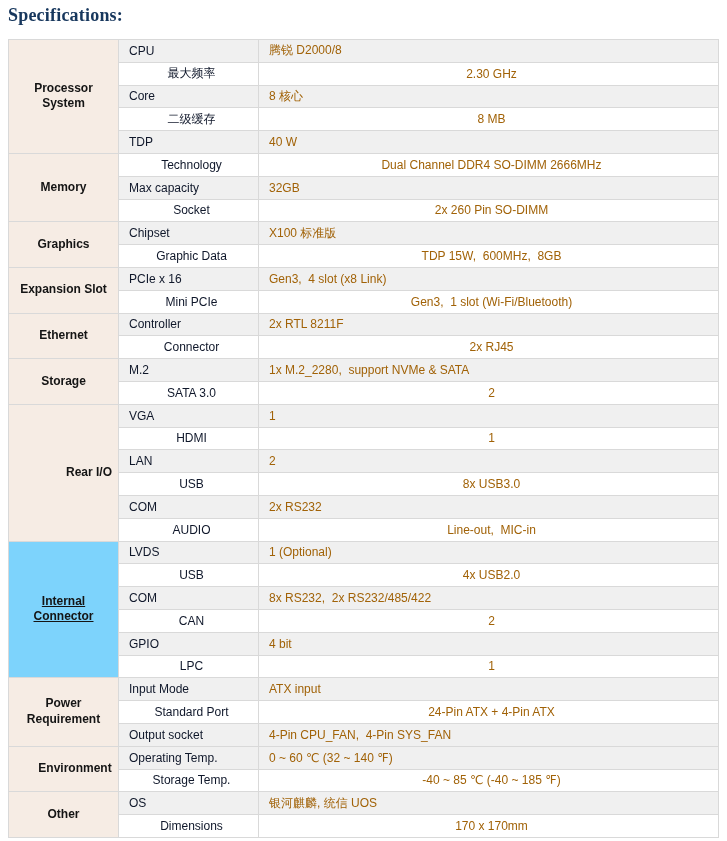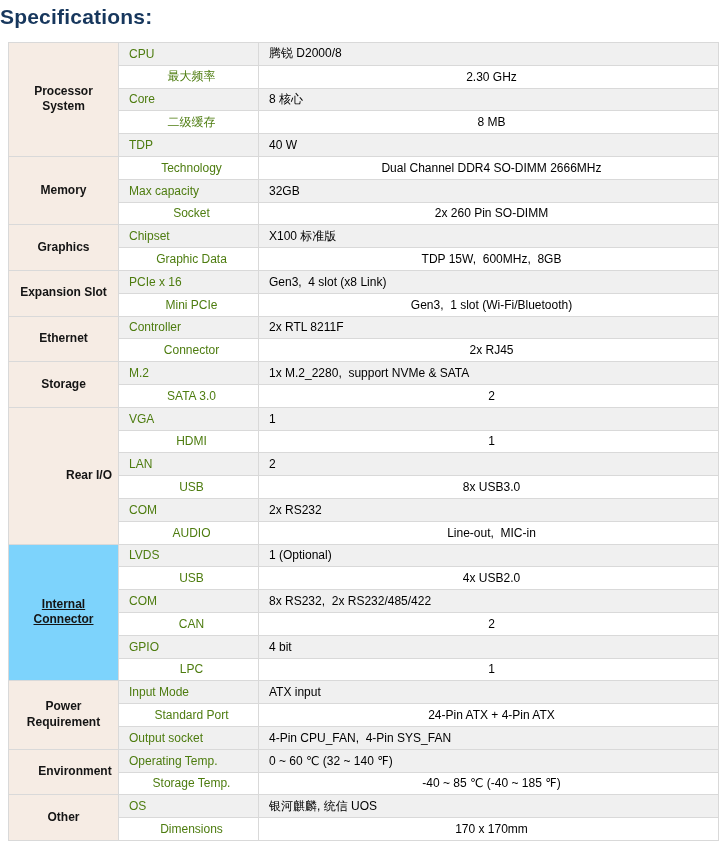--- a/index.html
+++ b/index.html
@@ -8,24 +8,25 @@
     background: #ffffff;
     font-family: "Liberation Sans", "DejaVu Sans", sans-serif;
   }
   .page {
     width: 727px;
     height: 841px;
     background: #ffffff;
     overflow: hidden;
   }
   .page-title {
-    margin: 5px 0 0 0;
-    font-size: 21px;
+    margin: 5px 0 0 8px;
+    font-size: 18px;
     font-weight: bold;
     letter-spacing: 0.2px;
+    font-family: Liberation Serif, serif;
   }
   table.spec-table {
     border-collapse: collapse;
     table-layout: fixed;
     width: 710px;
     margin: 13px 0 0 8px;
   }
   table.spec-table td {
     border: 1px solid #d9d9d9;
     font-size: 12px;
@@ -38,26 +39,26 @@
     text-align: center;
     font-weight: bold;
     color: #141414;
     font-size: 12.5px;
     line-height: 1.3;
     padding: 0 6px;
   }
   td.label-cell {
     width: 140px;
     padding: 0 4px 0 10px;
-    color: #4d7c0f;
+    color: #0f172a;
   }
   td.value-cell {
     width: 460px;
     padding: 0 4px 0 10px;
-    color: #000000;
+    color: #a16207;
     white-space: pre-wrap;
   }
   tr.shaded td.label-cell,
   tr.shaded td.value-cell { background: #f0f0f0; }
   tr.plain td.label-cell,
   tr.plain td.value-cell { background: #ffffff; text-align: center; }
 </style>
 </head>
 <body>
 

